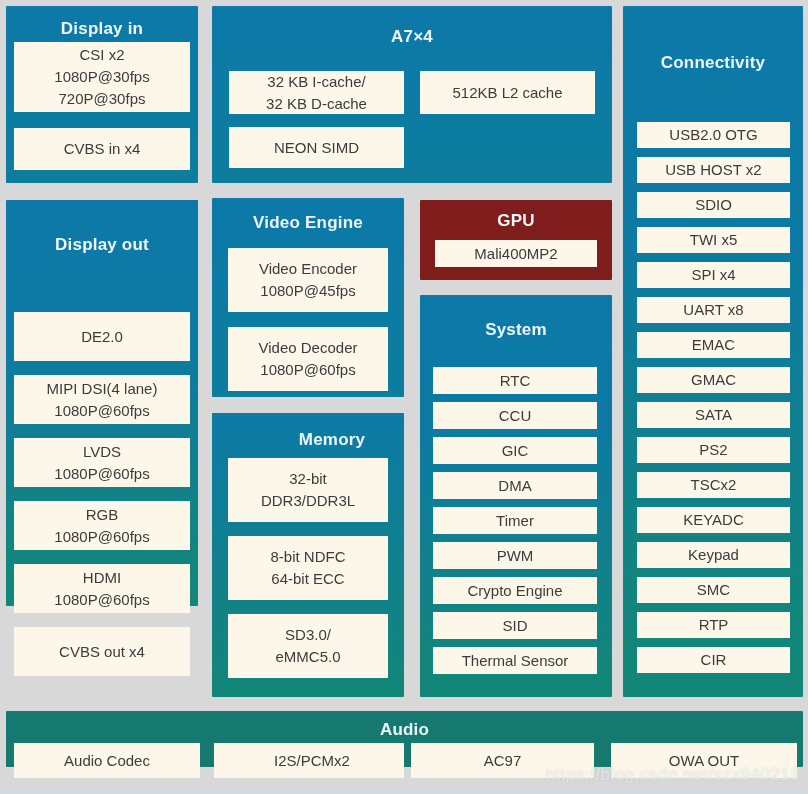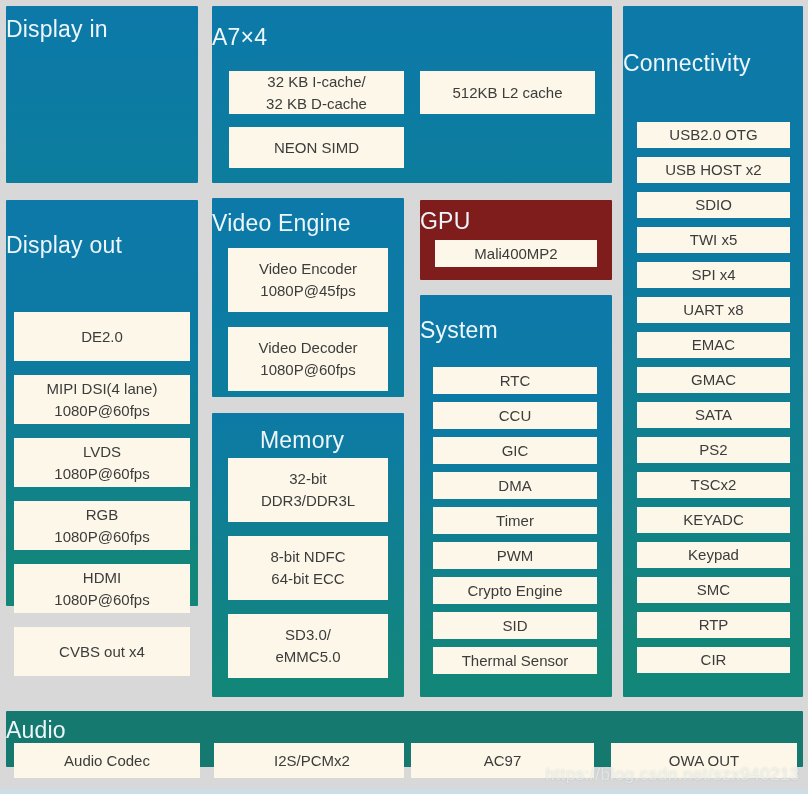--- a/index.html
+++ b/index.html
@@ -8,22 +8,22 @@
     background:#d8d8d8; overflow:hidden;
     font-family:"Liberation Sans", sans-serif;
   }
   .block{position:absolute; border-radius:1px;}
   .grad-tall{background:linear-gradient(180deg,#0c79a9 0%,#0d7aa3 35%,#13867a 92%);}
   .grad-mid{background:linear-gradient(180deg,#0d7aa6 0%,#13867a 95%);}
   .grad-subtle{background:linear-gradient(180deg,#0c79a9 0%,#0d7d9d 100%);}
   .solid-blue{background:#7f1d1d;}
   .solid-teal{background:#15796f;}
   .block-title{
-    position:absolute; left:0; right:0; text-align:left;
-    font-weight:normal; font-size:23px; line-height:26px; color:#eef6fb;
+    position:absolute; left:0; right:0; text-align:center;
+    font-weight:bold; font-size:17px; line-height:26px; color:#eef6fb;
     letter-spacing:0.2px;
   }
   .box{
     background:#fcf7e8; color:#3c3c3c;
     display:flex; align-items:center; justify-content:center;
     text-align:center; white-space:pre-line;
     font-size:15px; line-height:22px;
   }
   .items{position:absolute;}
   .col{display:flex; flex-direction:column;}
@@ -99,20 +99,27 @@
     background:#ccdde5;
   }
 </style>
 </head>
 <body>
 
 <div id="canvas">
 
   <div class="block grad-subtle" id="display-in">
     <div class="block-title">Display in</div>
+    <div class="items col">
+
+    <div class="box">CSI x2
+1080P@30fps
+720P@30fps</div>
+        <div class="box">CVBS in x4</div>
+      </div>
   </div>
 
   <div class="block grad-subtle" id="a7">
     <div class="block-title">A7×4</div>
     <div class="items">
 
     <div class="box">32 KB I-cache/
 32 KB D-cache</div>
         <div class="box">512KB L2 cache</div>
         <div class="box">NEON SIMD</div>

